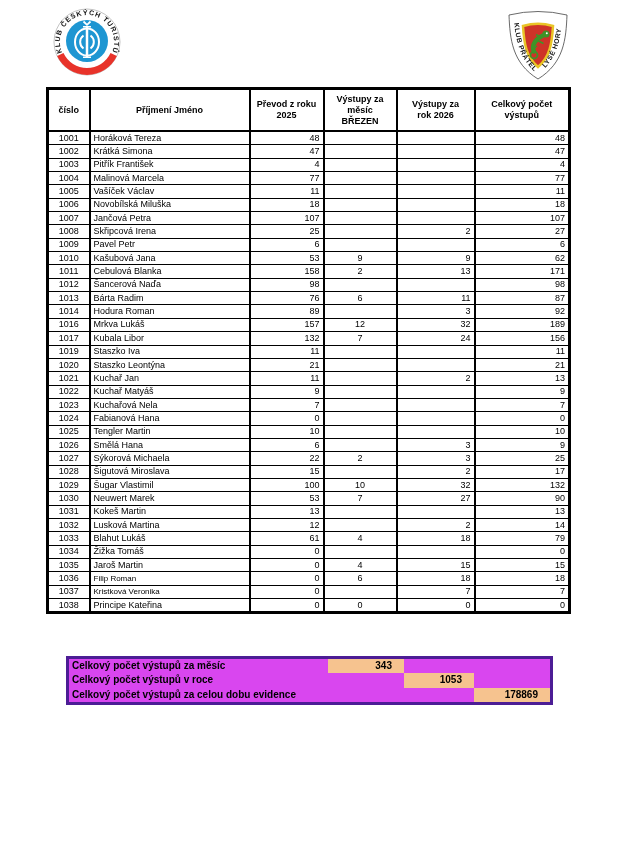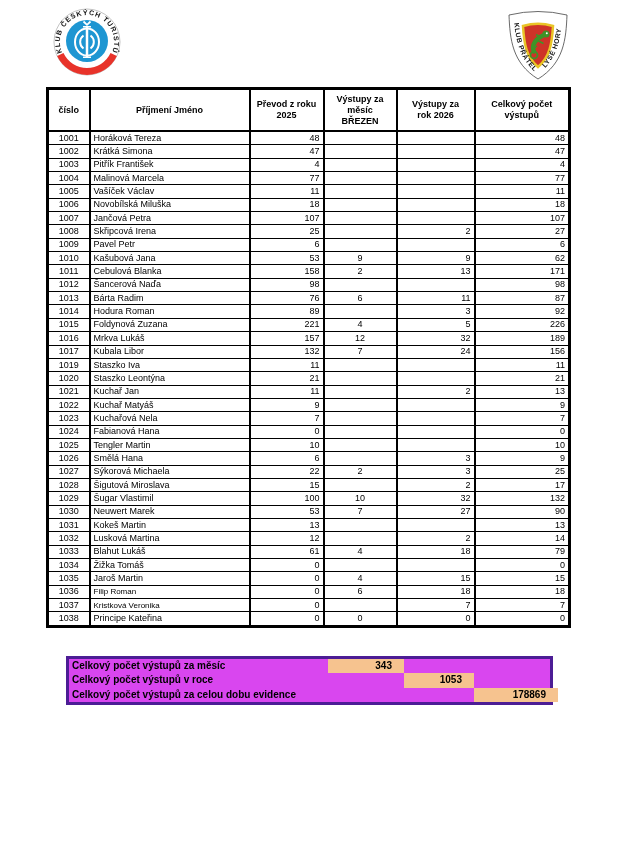--- a/index.html
+++ b/index.html
@@ -49,21 +49,21 @@
     position:absolute; left:3px; top:0; line-height:14.3px;
     font-size:10px; font-weight:bold; white-space:nowrap;
   }
   .summary-value {
     position:absolute; top:0; height:14.3px; line-height:14.3px;
     font-size:10px; font-weight:bold; text-align:right;
     box-sizing:border-box; padding-right:12px;
   }
   .summary-row:nth-child(1) .summary-value { left:259px; width:76px; }
   .summary-row:nth-child(2) .summary-value { left:335px; width:70px; }
-  .summary-row:nth-child(3) .summary-value { left:405px; width:84px; }
+  .summary-row:nth-child(3) .summary-value { left:405px; width:76px; }
 </style>
 </head>
 <body>
 
 <div class="page">
 
   <svg class="logo-left" width="74" height="72" viewBox="0 0 74 72" aria-hidden="true">
     <circle cx="37" cy="34" r="33" fill="#ffffff" stroke="#9a9a9a" stroke-width="0.6"></circle>
     <path d="M10.3,46.5 A29.5,29.5 0 0 0 63.7,46.5" fill="none" stroke="#E8332A" stroke-width="7"></path>
     <path id="kct-arc" d="M14.9,49.5 A27,27 0 1 1 59.1,49.5" fill="none"></path>
@@ -232,28 +232,20 @@
         </tr>
         <tr>
           <td class="c-id">1014</td>
           <td class="c-name">Hodura Roman</td>
           <td class="c-carry">89</td>
           <td class="c-month"></td>
           <td class="c-year">3</td>
           <td class="c-total">92</td>
         </tr>
         <tr>
-          <td class="c-id">1015</td>
-          <td class="c-name">Foldynová Zuzana</td>
-          <td class="c-carry">221</td>
-          <td class="c-month">4</td>
-          <td class="c-year">5</td>
-          <td class="c-total">226</td>
-        </tr>
-        <tr>
           <td class="c-id">1016</td>
           <td class="c-name">Mrkva Lukáš</td>
           <td class="c-carry">157</td>
           <td class="c-month">12</td>
           <td class="c-year">32</td>
           <td class="c-total">189</td>
         </tr>
         <tr>
           <td class="c-id">1017</td>
           <td class="c-name">Kubala Libor</td>

